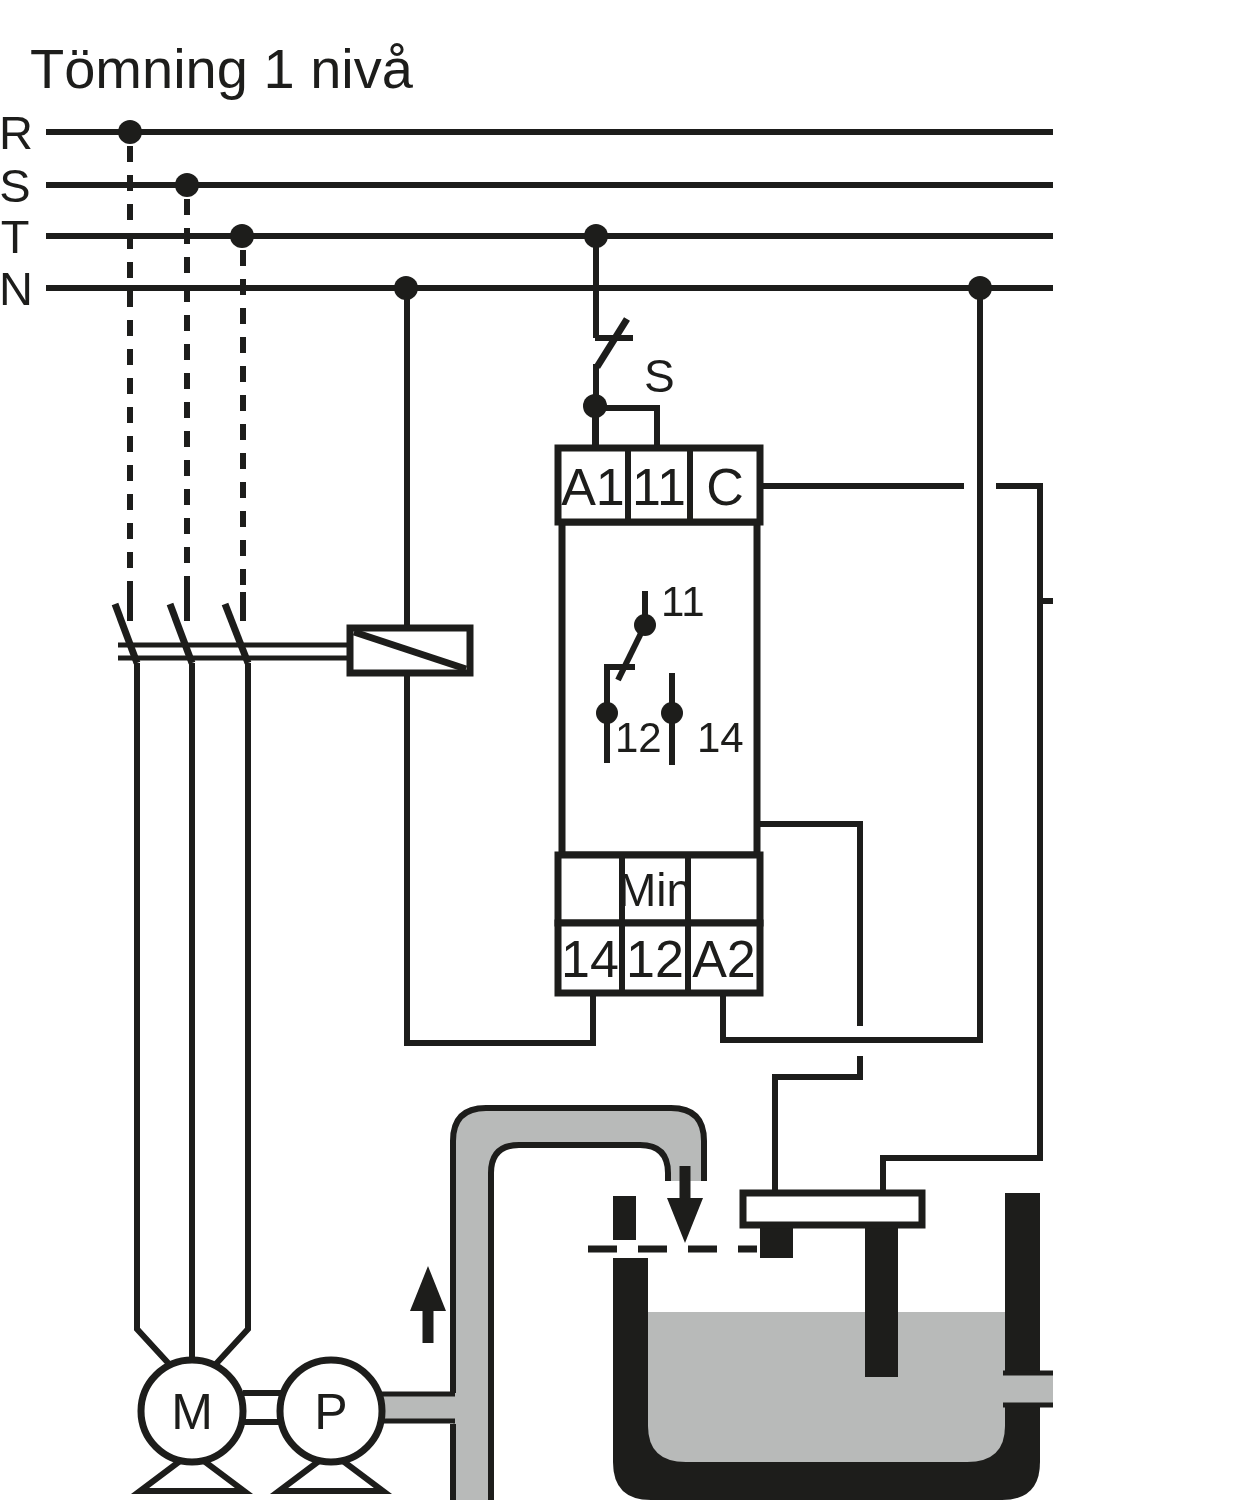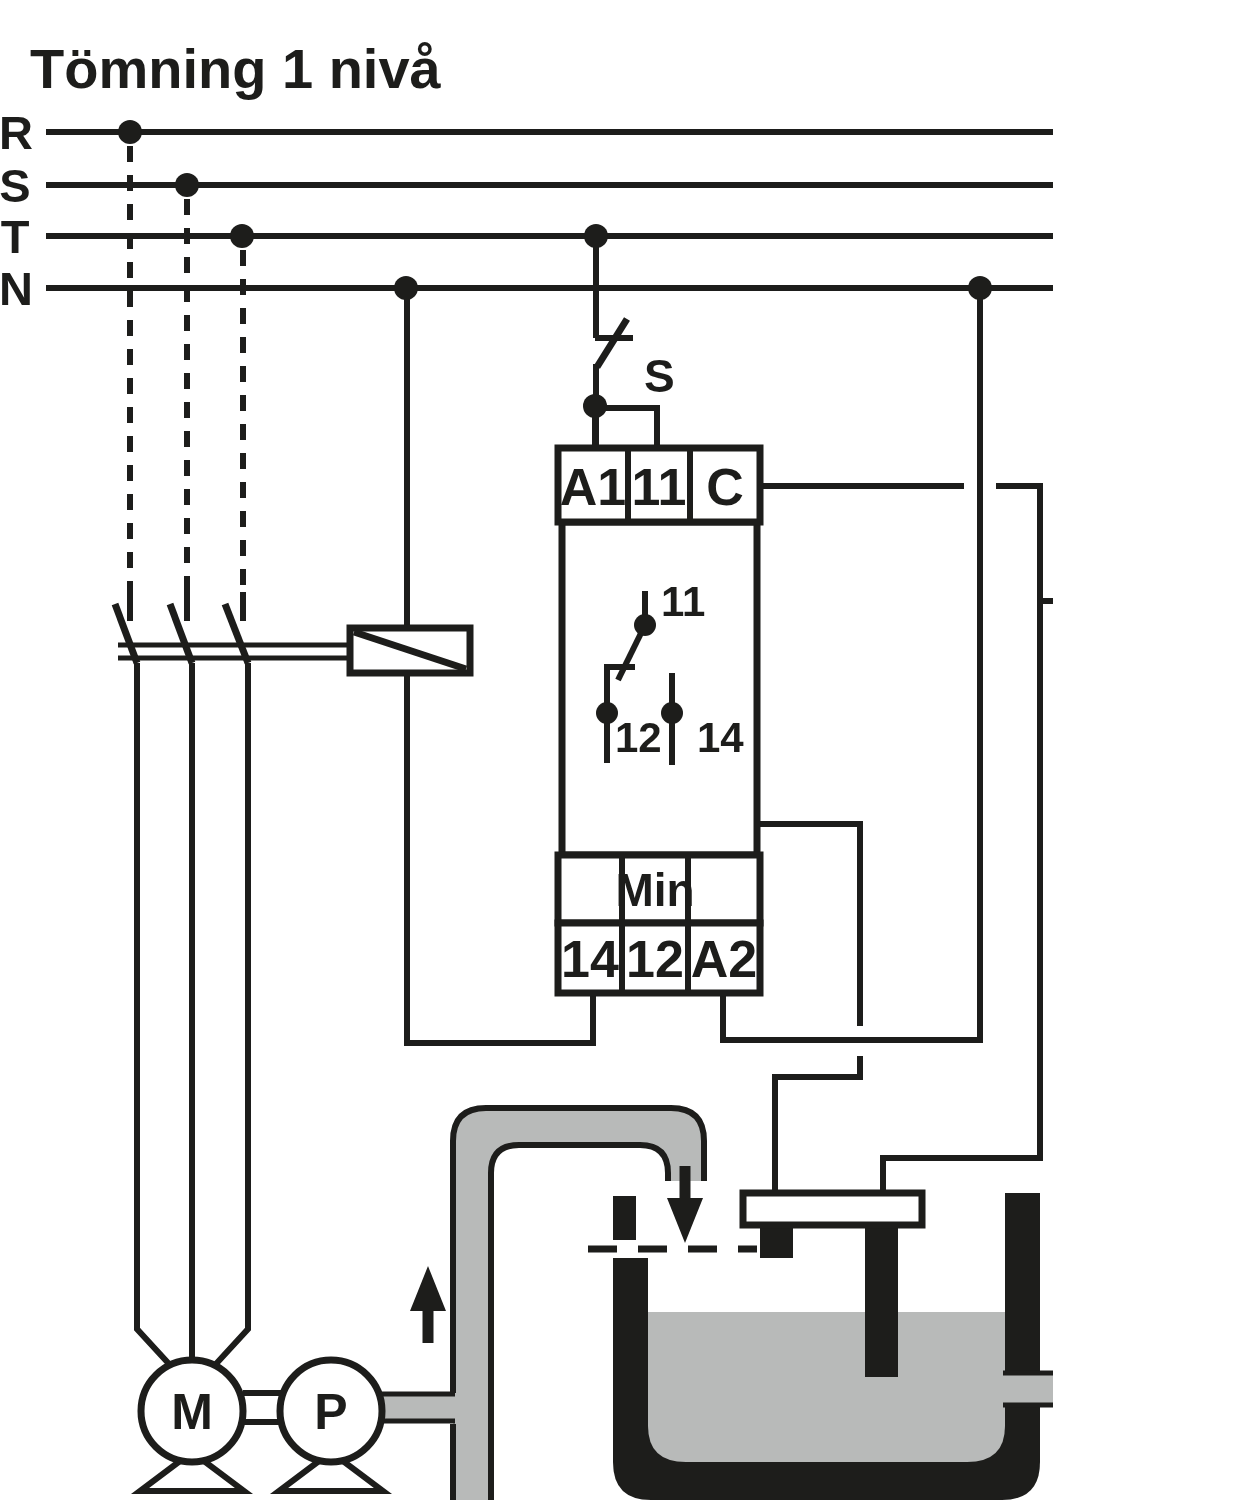--- a/index.html
+++ b/index.html
@@ -1,16 +1,16 @@
 <!DOCTYPE html>
 <html style="--ink: #1d1d1b; --gray: #b8bab9; --bg: #ffffff;"><head>
 <meta charset="utf-8">
 <style>
   html,body{margin:0;padding:0;background:#fff;}
-  .canvas{position:relative;width:1053px;height:1500px;background:var(--bg,#fff);overflow:hidden;font-weight:bold;}
+  .canvas{position:relative;width:1053px;height:1500px;background:var(--bg,#fff);overflow:hidden;}
   svg{position:absolute;left:0;top:0;}
   .s{stroke:var(--ink,#1d1d1b);fill:none;}
   .f{fill:var(--ink,#1d1d1b);stroke:none;}
   .w{fill:#ffffff;stroke:var(--ink,#1d1d1b);}
   .g{fill:var(--gray,#b8bab9);stroke:none;}
   .t{fill:var(--ink,#1d1d1b);font-family:"Liberation Sans","DejaVu Sans",sans-serif;}
 </style>
 </head>
 <body>
 

